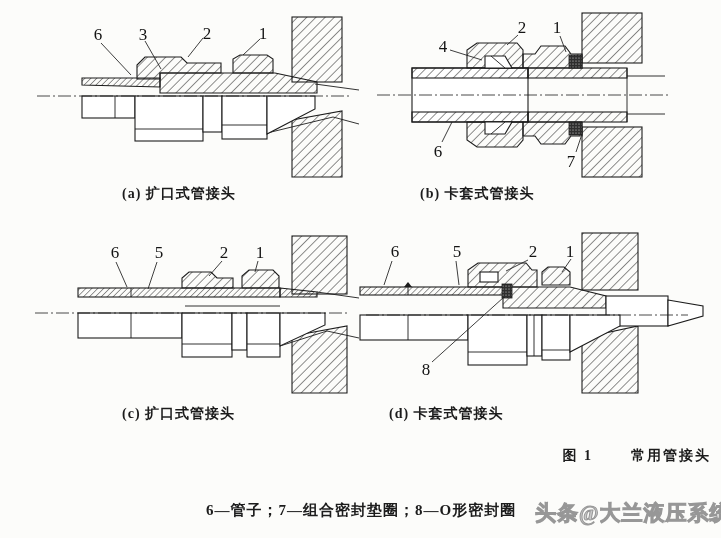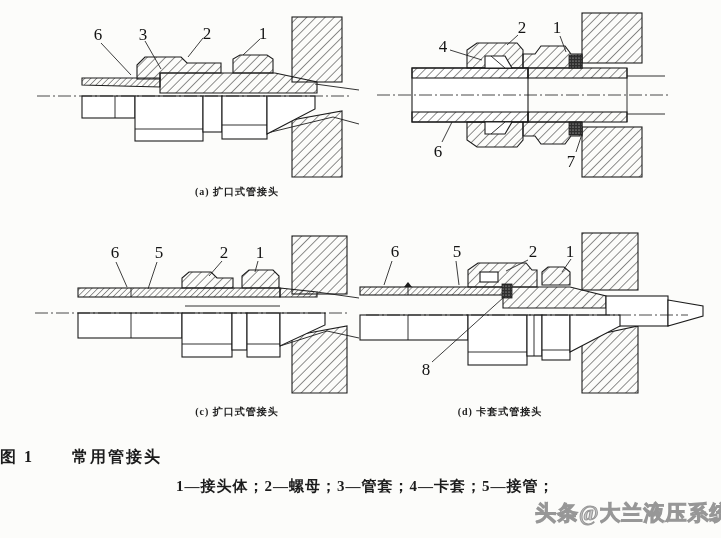--- a/index.html
+++ b/index.html
@@ -9,26 +9,26 @@
   }
   .panel-svg{position:absolute;}
   .o{stroke:#1c1c1c;stroke-width:1.1;}
   .o2{stroke:#1c1c1c;stroke-width:0.8;}
   .w{fill:#ffffff;stroke:#1c1c1c;stroke-width:1.1;}
   .t{stroke:#1c1c1c;stroke-width:0.9;fill:none;}
   .cl{stroke:#1c1c1c;stroke-width:0.8;fill:none;stroke-dasharray:13 3 2 3;}
   .ld{stroke:#1c1c1c;stroke-width:0.85;fill:none;}
   .num{font-family:"Liberation Serif",serif;font-size:17px;fill:#141414;text-anchor:middle;}
   .caption{
-    position:absolute;font-size:10px;font-weight:700;letter-spacing:1px;
-    text-align:center;white-space:nowrap;
+    position:absolute;font-size:14px;font-weight:700;letter-spacing:1px;
+    text-align:left;white-space:nowrap;
   }
   .fig-title{
-    position:absolute;left:0;top:447px;width:711px;text-align:left;
-    font-size:16px;font-weight:700;letter-spacing:2px;white-space:nowrap;
+    position:absolute;left:0;top:447px;width:711px;text-align:right;
+    font-size:14px;font-weight:700;letter-spacing:2px;white-space:nowrap;
   }
   .fig-title .gap{display:inline-block;width:38px;}
   .legend-line{
     position:absolute;font-size:15px;font-weight:700;letter-spacing:1px;white-space:nowrap;
   }
   #legend-line-1{left:176px;top:477px;}
   #legend-line-2{left:206px;top:501px;}
   #watermark{
     position:absolute;left:535px;top:499px;font-size:21px;font-weight:700;
     color:#c9c9c9;-webkit-text-stroke:1px #979797;letter-spacing:1px;white-space:nowrap;
@@ -121,20 +121,21 @@
     <path class="cl" d="M12,95 H305"></path>
     <g>
       <path class="ld" d="M85,50 L117,60 M153,35 L142,45 M195,36 L201,52 M77,142 L87,122 M211,152 L216,137"></path>
     </g>
     <text class="num" x="78" y="52">4</text>
     <text class="num" x="157" y="33">2</text>
     <text class="num" x="192" y="33">1</text>
     <text class="num" x="73" y="157">6</text>
     <text class="num" x="206" y="167">7</text>
   </svg>
+  <div class="caption" style="left:420px;top:185px;width:222px">(b) 卡套式管接头</div>
 
   <svg class="panel-svg" style="left:15px;top:228px" width="345" height="185" viewBox="0 0 345 185">
     <g>
       <rect x="277" y="8" width="55" height="58" fill="url(#h1)" class="o"></rect>
       <polygon points="277,108 332,98 332,165 277,165" fill="url(#h1)" class="o"></polygon>
     </g>
     <g>
       <rect x="63" y="60" width="202" height="9" fill="url(#h2)" class="o"></rect>
       <polygon points="265,60 302,64 302,69 265,69" fill="url(#h2)" class="o"></polygon>
       <path class="t" d="M116,60 V69 M170,78 H265"></path>
@@ -199,16 +200,16 @@
     <text class="num" x="99" y="29">5</text>
     <text class="num" x="175" y="29">2</text>
     <text class="num" x="212" y="29">1</text>
     <text class="num" x="68" y="147">8</text>
   </svg>
   <div class="caption" style="left:389px;top:405px;width:222px">(d) 卡套式管接头</div>
 
   <div class="fig-title">
     <span>图 1</span><span class="gap"></span><span>常用管接头</span>
   </div>
-  <div class="legend-line" id="legend-line-1">1—接头体；2—螺母；3—管套；4—卡套；5—接管；</div>
+  <div class="legend-line" id="legend-line-2">6—管子；7—组合密封垫圈；8—O形密封圈</div>
   <div id="watermark">头条@大兰液压系统</div>
 
 </div>
 
 </body></html>

